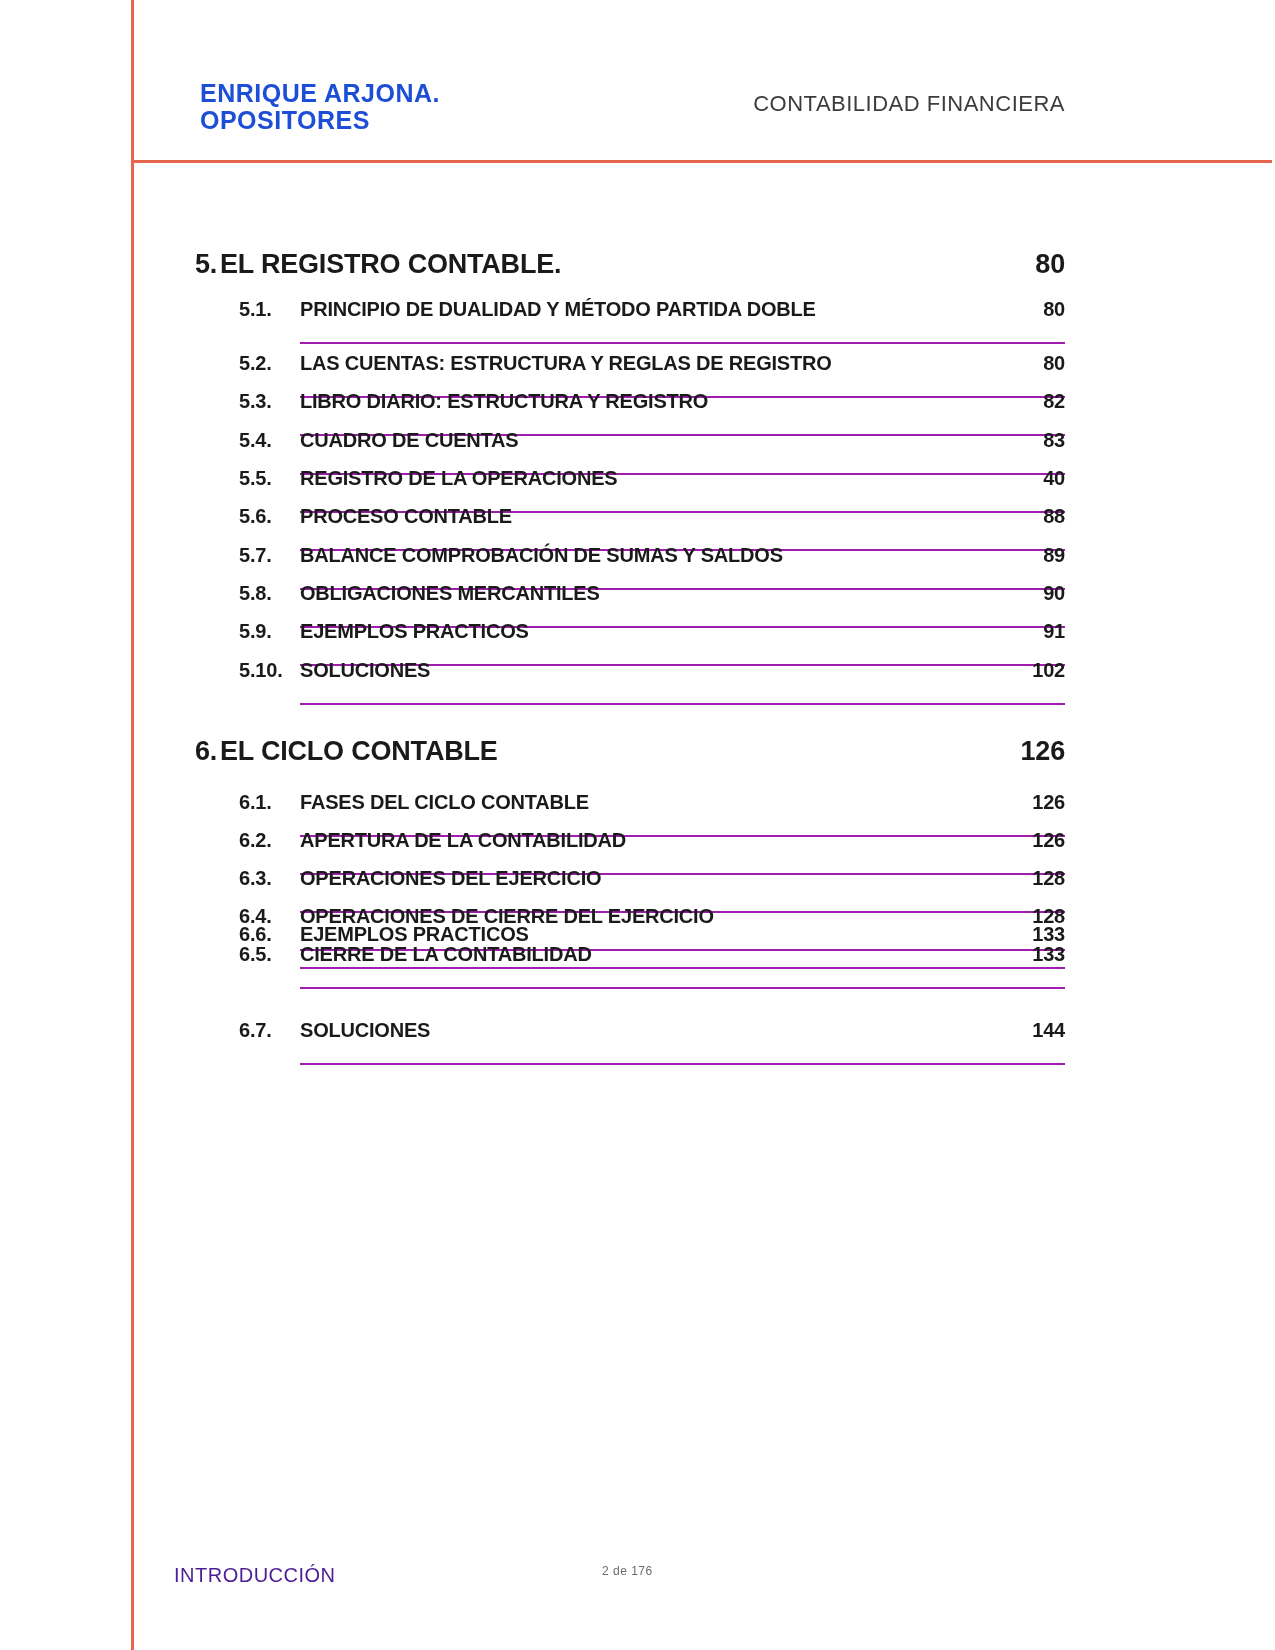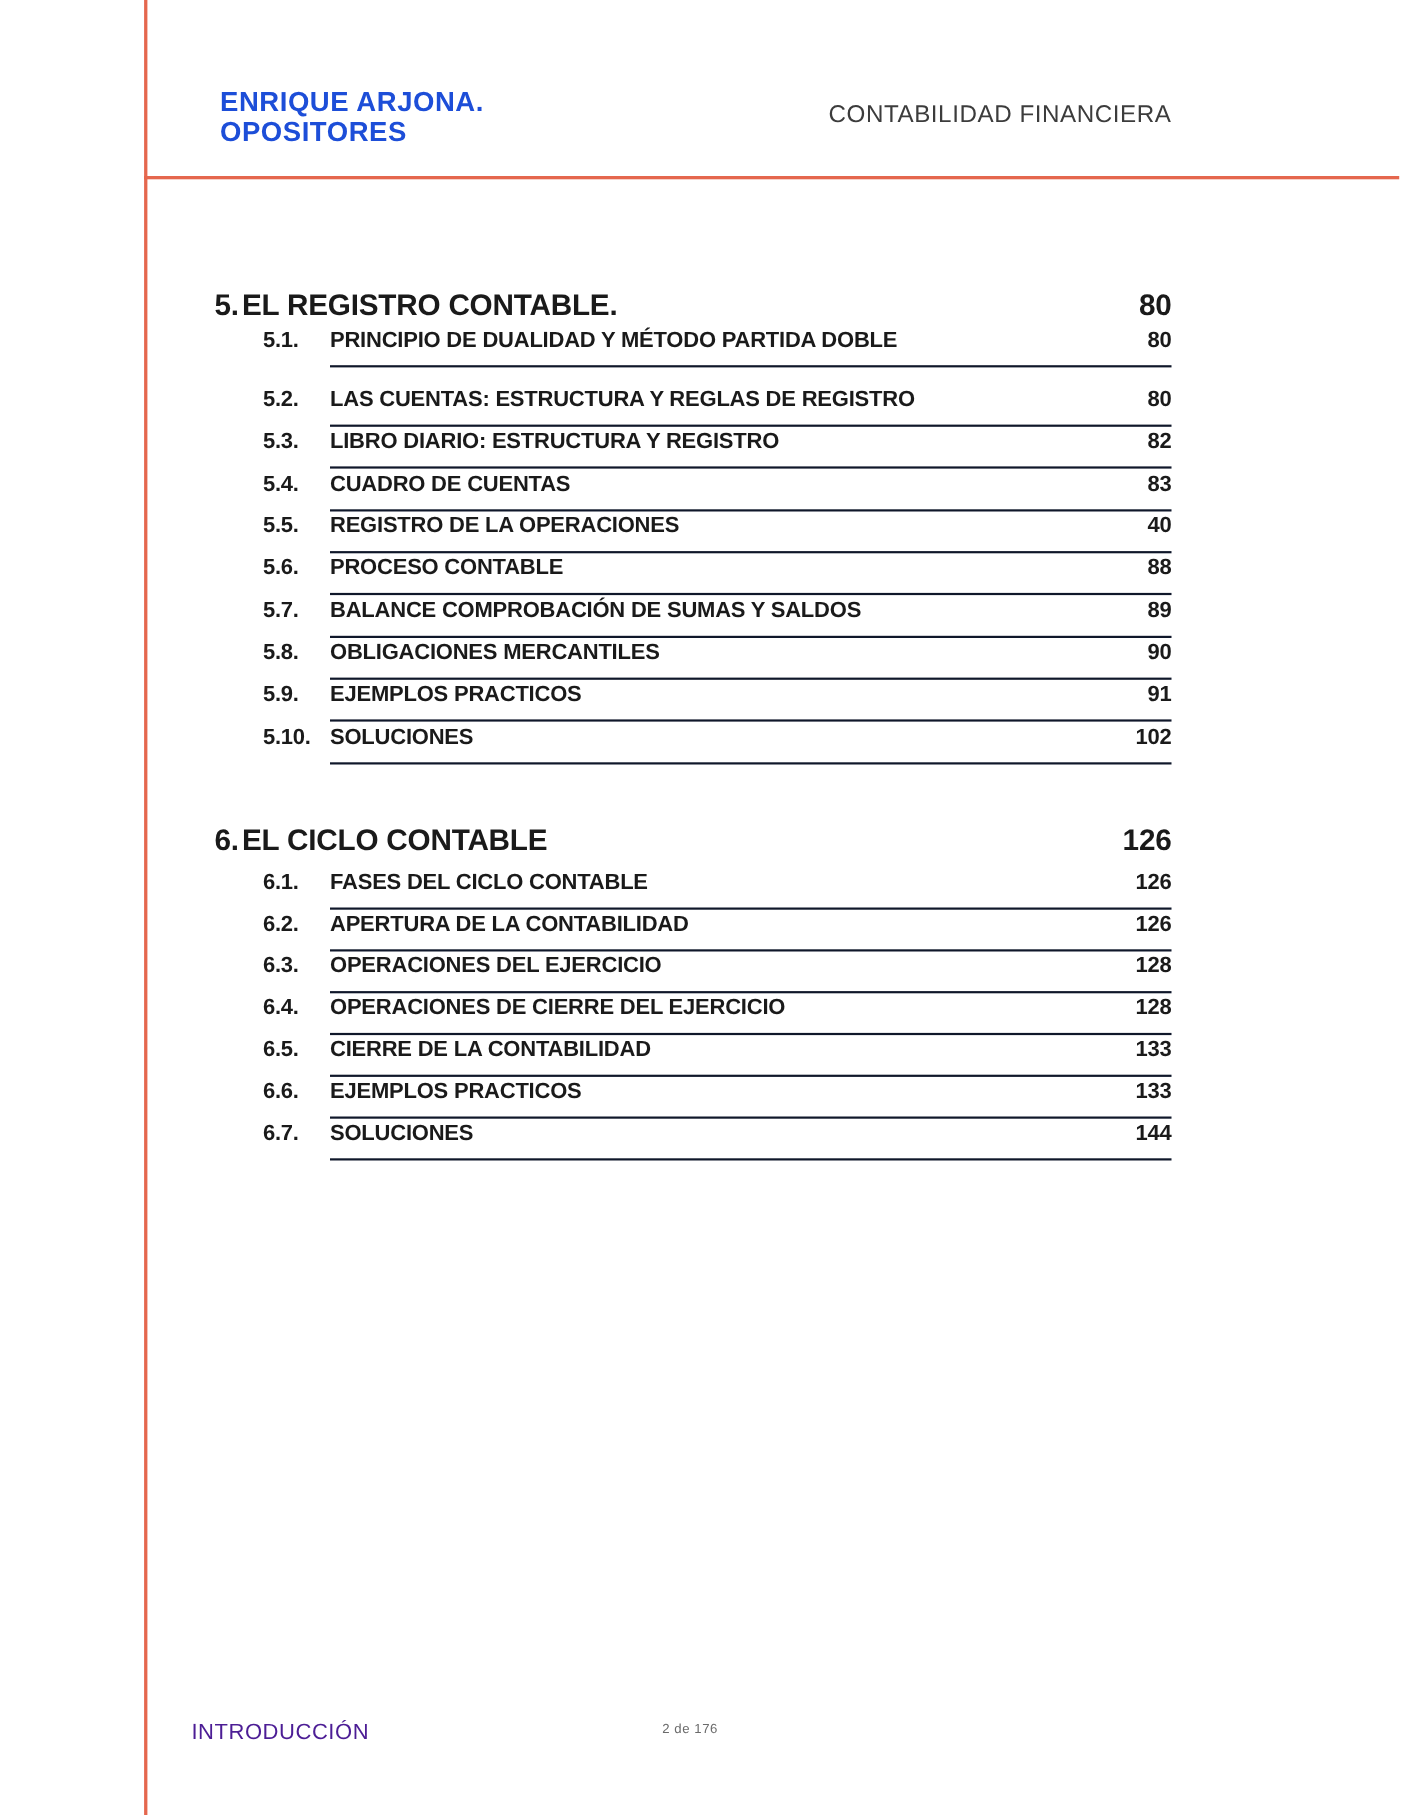--- a/index.html
+++ b/index.html
@@ -36,33 +36,33 @@
   }
 
   
   .toc-heading{
     position:absolute;left:195px;right:210px;
     display:flex;align-items:baseline;
     font-size:27px;font-weight:bold;letter-spacing:-0.2px;
     line-height:30px;color:#1a1a1a;
   }
   .h-num{width:25px;flex:0 0 auto;}
-  .h-title{flex:0 1 auto;margin-top:13px;}
+  .h-title{flex:0 1 auto;}
   .h-page{margin-left:auto;}
 
   .toc-item{
     position:absolute;left:239px;right:210px;
     display:flex;align-items:baseline;
     font-size:20px;font-weight:bold;letter-spacing:-0.2px;
     line-height:26px;color:#1a1a1a;
   }
   .i-num{width:61px;flex:0 0 auto;}
   .i-entry{
     flex:1;display:flex;justify-content:space-between;align-items:baseline;
-    border-bottom:2px solid #0f172a;padding-bottom:10px;
+    border-bottom:2px solid #a21caf;padding-bottom:20px;
   }
 
   
   .footer-section{
     position:absolute;left:174px;top:1564px;
     color:#4c1d95;font-size:20px;letter-spacing:0.5px;
   }
   .footer-page{
     position:absolute;left:602px;top:1564px;
     color:#6b6b6b;font-size:12px;letter-spacing:0.5px;
@@ -195,21 +195,21 @@
         <span>128</span>
       </span>
   </div>
   <div class="toc-item" style="top:941px">
     <span class="i-num">6.5.</span>
     <span class="i-entry">
         <span>CIERRE DE LA CONTABILIDAD</span>
         <span>133</span>
       </span>
   </div>
-  <div class="toc-item" style="top:979px">
+  <div class="toc-item" style="top:921px">
     <span class="i-num">6.6.</span>
     <span class="i-entry">
         <span>EJEMPLOS PRACTICOS</span>
         <span>133</span>
       </span>
   </div>
   <div class="toc-item" style="top:1017px">
     <span class="i-num">6.7.</span>
     <span class="i-entry">
         <span>SOLUCIONES</span>

